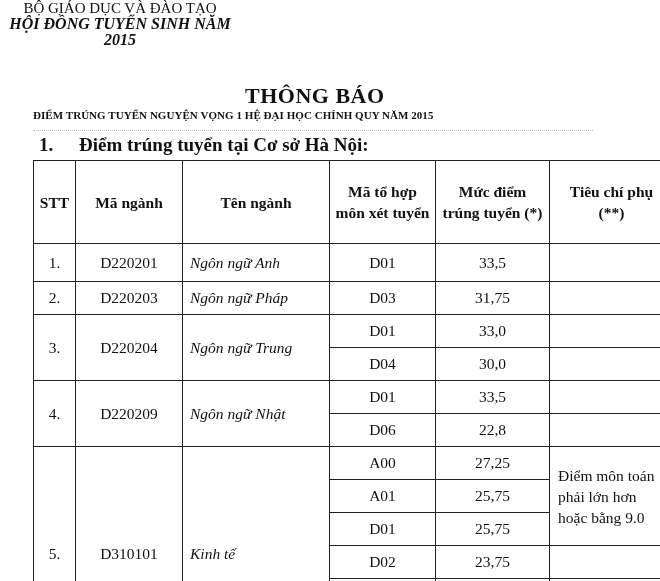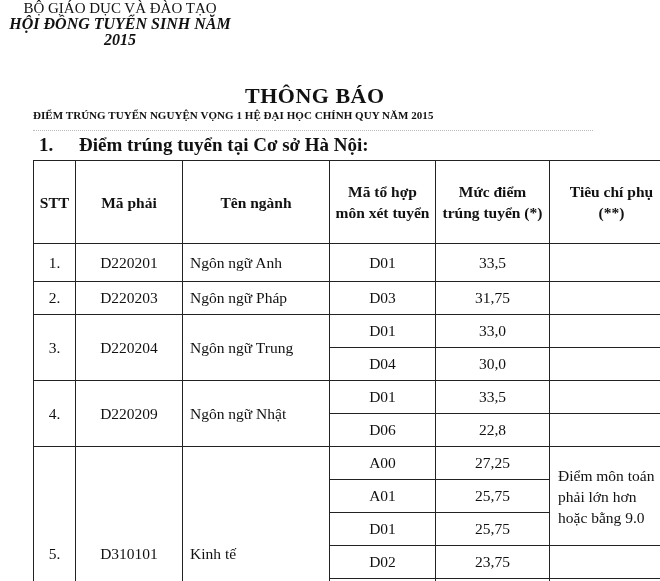--- a/index.html
+++ b/index.html
@@ -36,21 +36,21 @@
     position: absolute; left: 33px; top: 160px;
     border-collapse: collapse; table-layout: fixed; width: 640px;
     font-size: 15.5px;
   }
   table.grid td, table.grid th {
     border: 1.5px solid #222222; padding: 0; vertical-align: middle;
   }
   table.grid th { font-weight: bold; height: 82px; text-align: center; line-height: 21px; font-size: 15.5px; }
   table.grid td { height: 32px; }
   .c { text-align: center; }
-  .l { text-align: left; padding-left: 7px !important; }
+  .l { text-align: left; padding-left: 7px !important; font-style: italic; }
   .stt { text-align: center; }
   .note { text-align: left; padding-left: 8px !important; vertical-align: middle; line-height: 21px; font-size: 15.5px; }
   .faint-v { border-left-color: #cccccc !important; }
 </style>
 </head>
 <body>
 
 <div class="hdr-left">
   <div class="l1">BỘ GIÁO DỤC VÀ ĐÀO TẠO</div>
   <div class="l3">HỘI ĐỒNG TUYỂN SINH NĂM 2015</div>
@@ -71,21 +71,21 @@
     <col style="width:42px">
       <col style="width:107px">
       <col style="width:147px">
     <col style="width:106px">
       <col style="width:114px">
       <col style="width:124px">
   </colgroup>
   <thead>
     <tr>
       <th>STT</th>
-      <th>Mã phải</th>
+      <th>Mã ngành</th>
       <th>Tên ngành</th>
       <th><span>Mã tổ hợp</span><br><span>môn xét tuyển</span></th>
       <th><span>Mức điểm</span><br><span>trúng tuyển (*)</span></th>
       <th><span>Tiêu chí phụ</span><br><span>(**)</span></th>
     </tr>
   </thead>
   <tbody>
 
     <tr style="height:38px">
       <td class="stt">1.</td>

